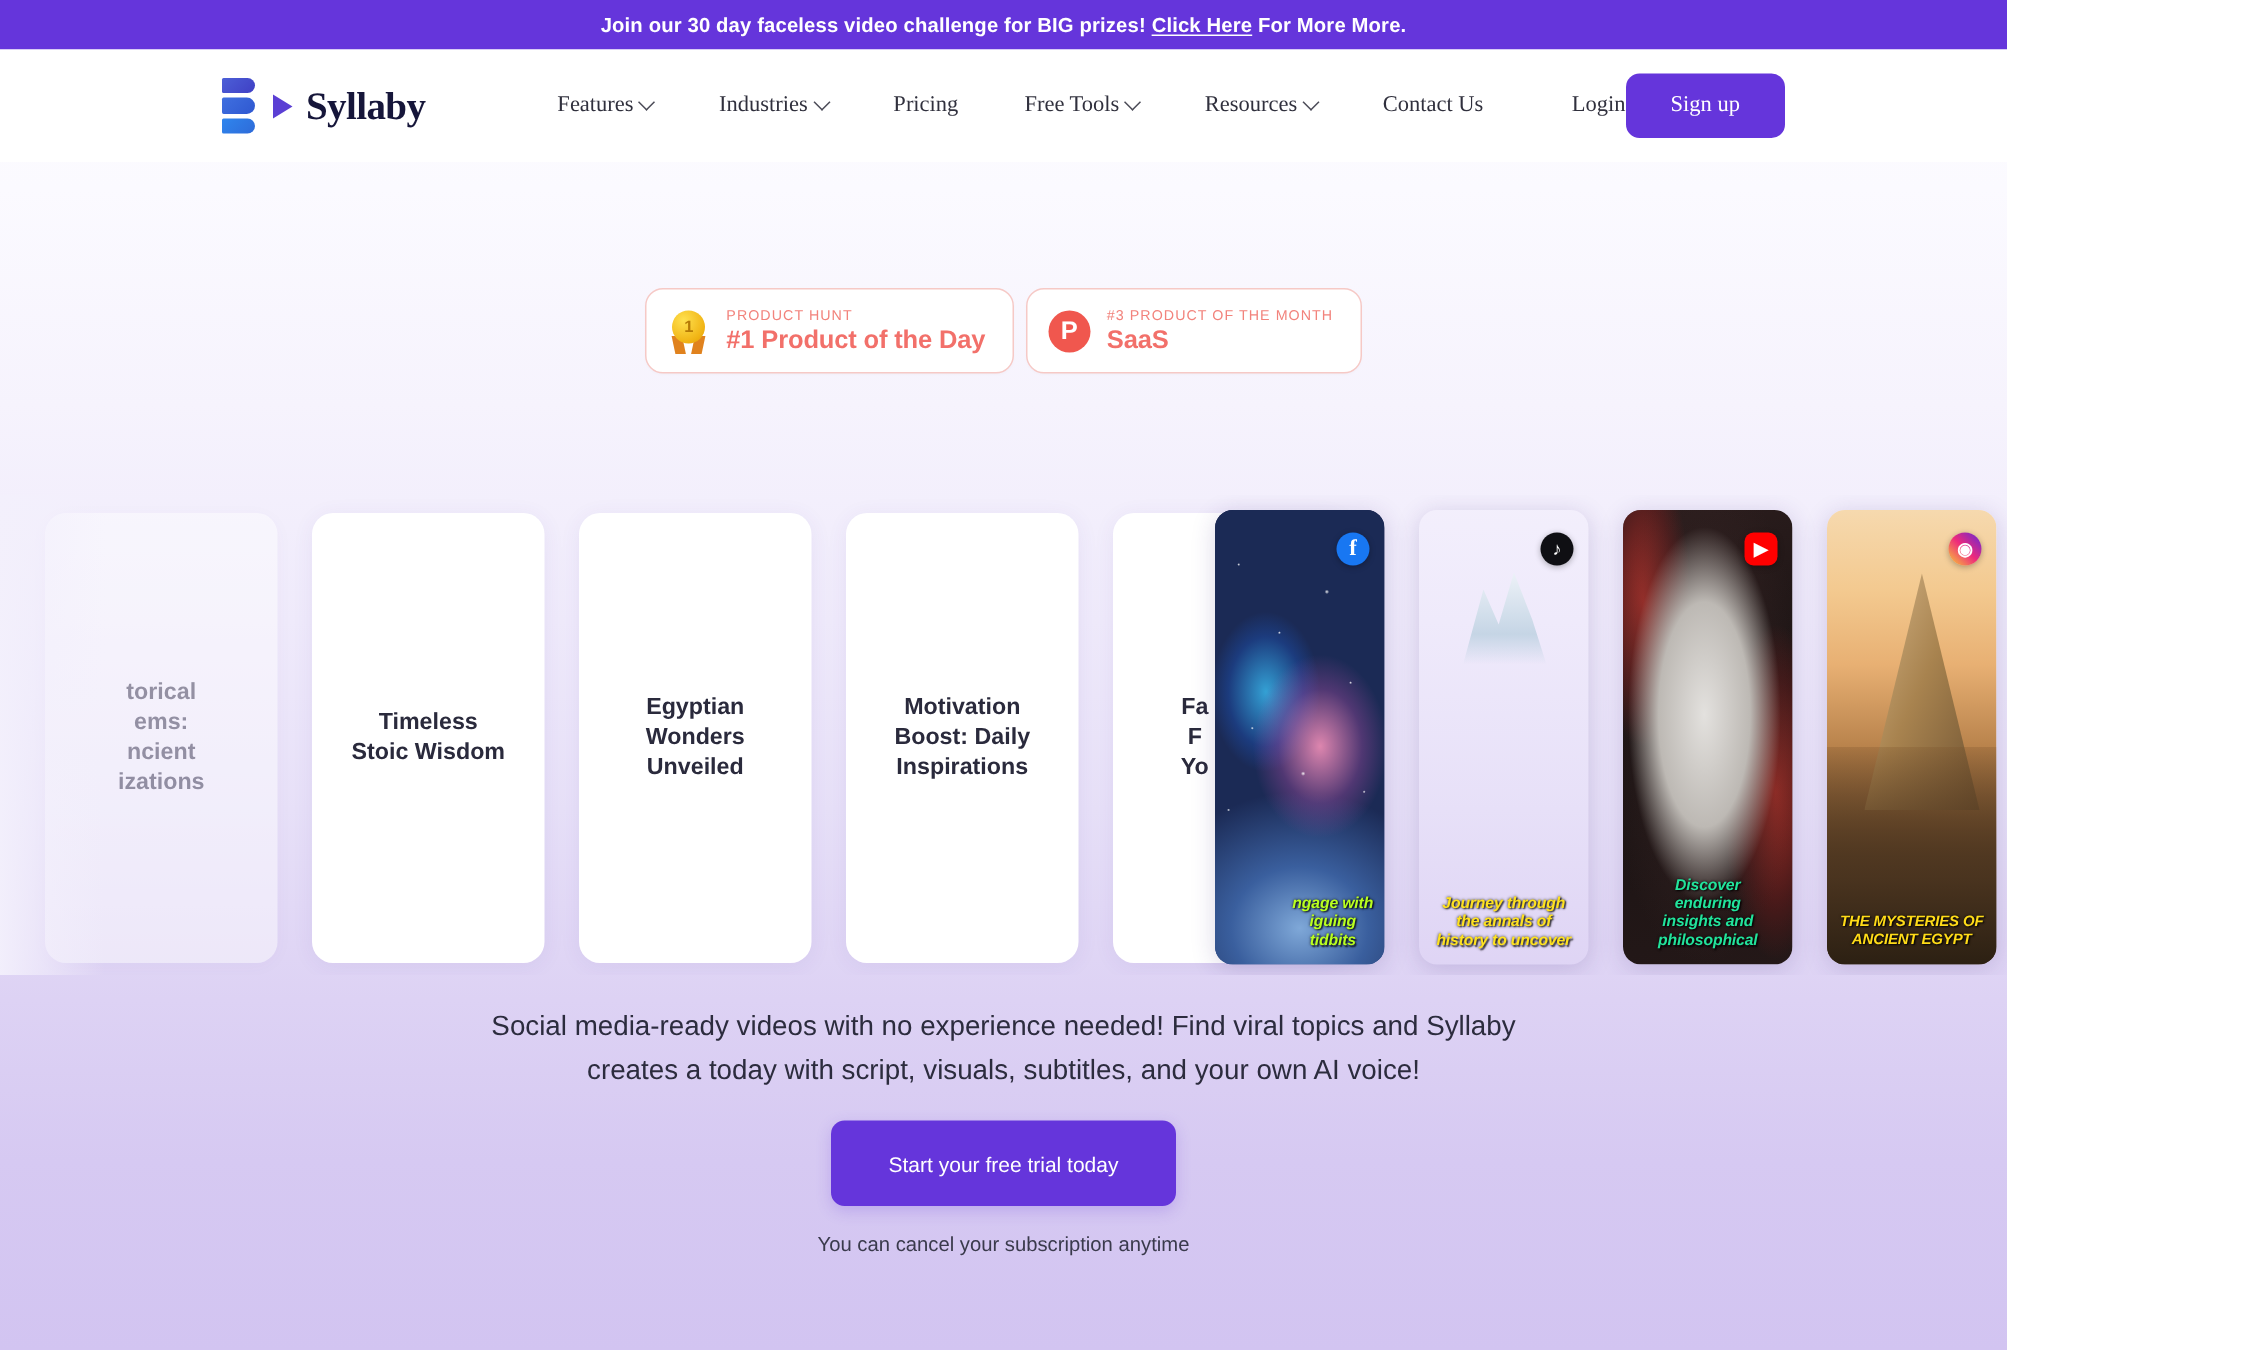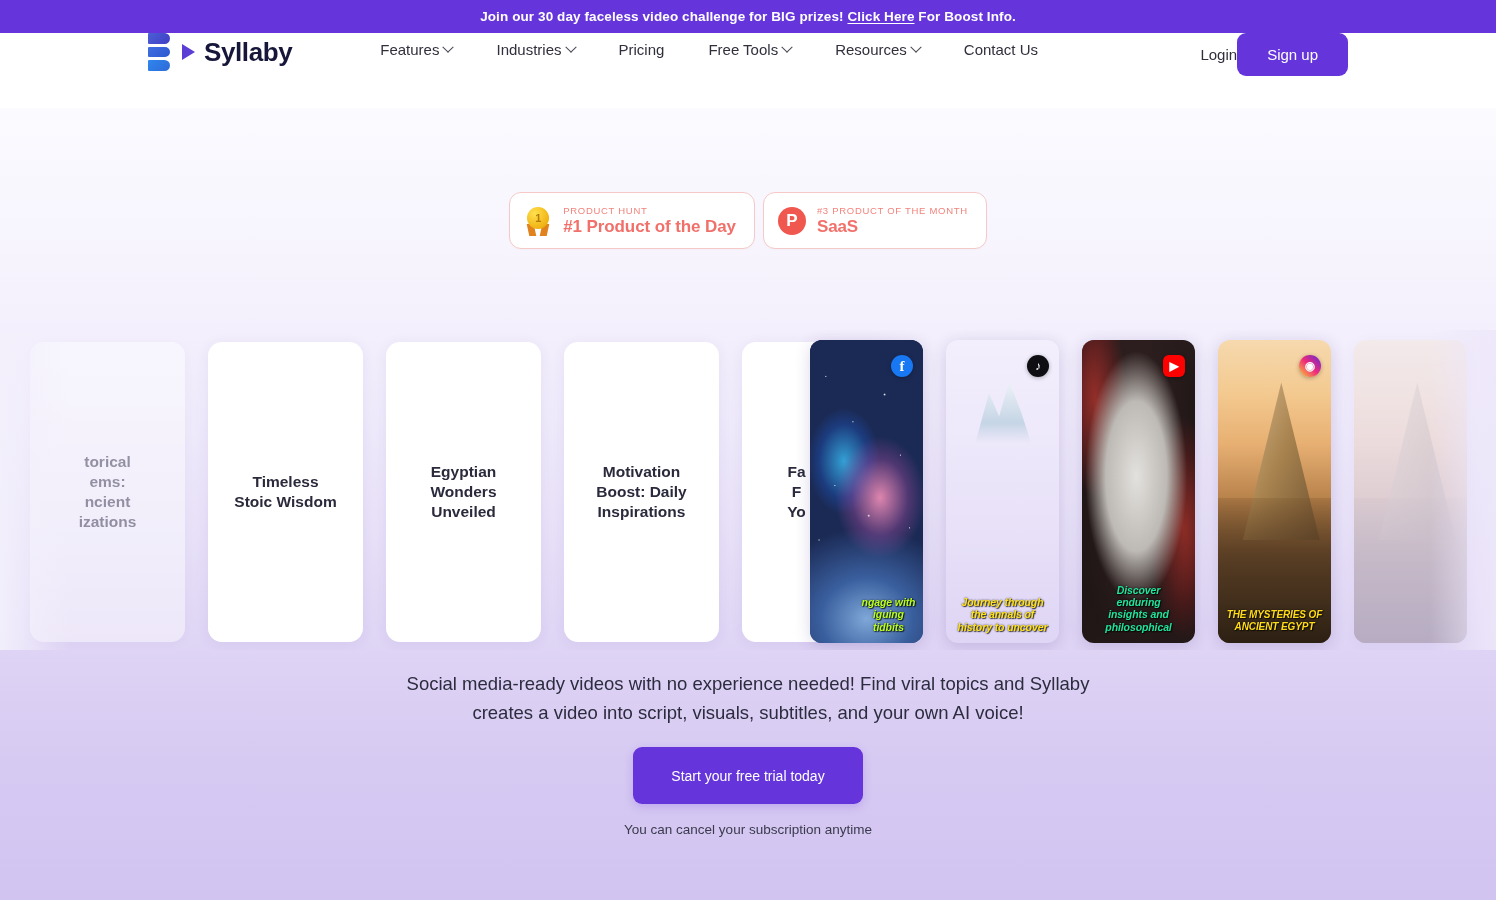--- a/index.html
+++ b/index.html
@@ -5,21 +5,21 @@
   * { margin:0; padding:0; box-sizing:border-box; }
   html, body {
     width:1500px; height:900px;
     overflow:hidden;
     font-family:"Liberation Sans", sans-serif;
     background:#ffffff;
   }
 
   
   .page {
-    position:relative; width:1496px; height:900px;
+    position:relative; width:1338px; height:900px;
     background:linear-gradient(180deg,
       #fdfdfe 0%,
       #fbfaff 14%,
       #f6f3fd 30%,
       #efeafb 46%,
       #e7e0f8 60%,
       #ddd2f4 74%,
       #d6c9f2 86%,
       #d2c4f1 100%);
     overflow:hidden;
@@ -36,23 +36,24 @@
   .announce a {
     color:#fff; text-decoration:underline; font-weight:700;
     text-underline-offset:2px;
   }
   .announce .seg { white-space:pre; }
 
   
   .nav {
     height:75px; width:100%;
     background:#ffffff;
-    display:flex; align-items:flex-start;
+    display:flex; align-items:center;
     padding:0 148px;
     position:relative;
+    font-family:Liberation Serif, serif;
   }
   .brand { display:flex; align-items:center; gap:7px; }
   .brand-mark { width:26px; height:38px; position:relative; }
   .brand-bar {
     position:absolute; left:0; width:22px; height:10.5px;
     border-radius:2px 10px 10px 2px;
   }
   .brand-bar.b1 { top:0px;    background:linear-gradient(135deg,#4c5fd7,#3f3fc4); }
   .brand-bar.b2 { top:13.5px; background:linear-gradient(135deg,#3f6fe0,#2f58d0); }
   .brand-bar.b3 { top:27px;   background:linear-gradient(135deg,#2f86ee,#2e6ad8); }
@@ -296,21 +297,21 @@
   }
 </style>
 </head>
 <body>
 
 <div class="page">
 
   <div class="announce">
     <span class="seg">Join our 30 day faceless video challenge for BIG prizes! </span>
       <a href="#">Click Here</a>
-      <span class="seg"> For Boost Info.</span>
+      <span class="seg"> For More More.</span>
   </div>
 
   <div class="nav">
 
     <div class="brand">
       <div class="brand-mark">
         <div class="brand-bar b1"></div>
         <div class="brand-bar b2"></div>
         <div class="brand-bar b3"></div>
       </div>
@@ -443,21 +444,21 @@
         <div class="vid-inner art-pyramid"></div>
       </div>
 
     </div>
     <div class="carousel-fade-l"></div>
     <div class="carousel-fade-r"></div>
   </div>
 
   <div class="sub">
     <div>Social media-ready videos with no experience needed! Find viral topics and Syllaby</div>
-    <div>creates a video into script, visuals, subtitles, and your own AI voice!</div>
+    <div>creates a today with script, visuals, subtitles, and your own AI voice!</div>
   </div>
 
   <div class="cta-wrap">
     <button class="cta">Start your free trial today</button>
   </div>
 
   <div class="note">You can cancel your subscription anytime</div>
 
 </div>
 

